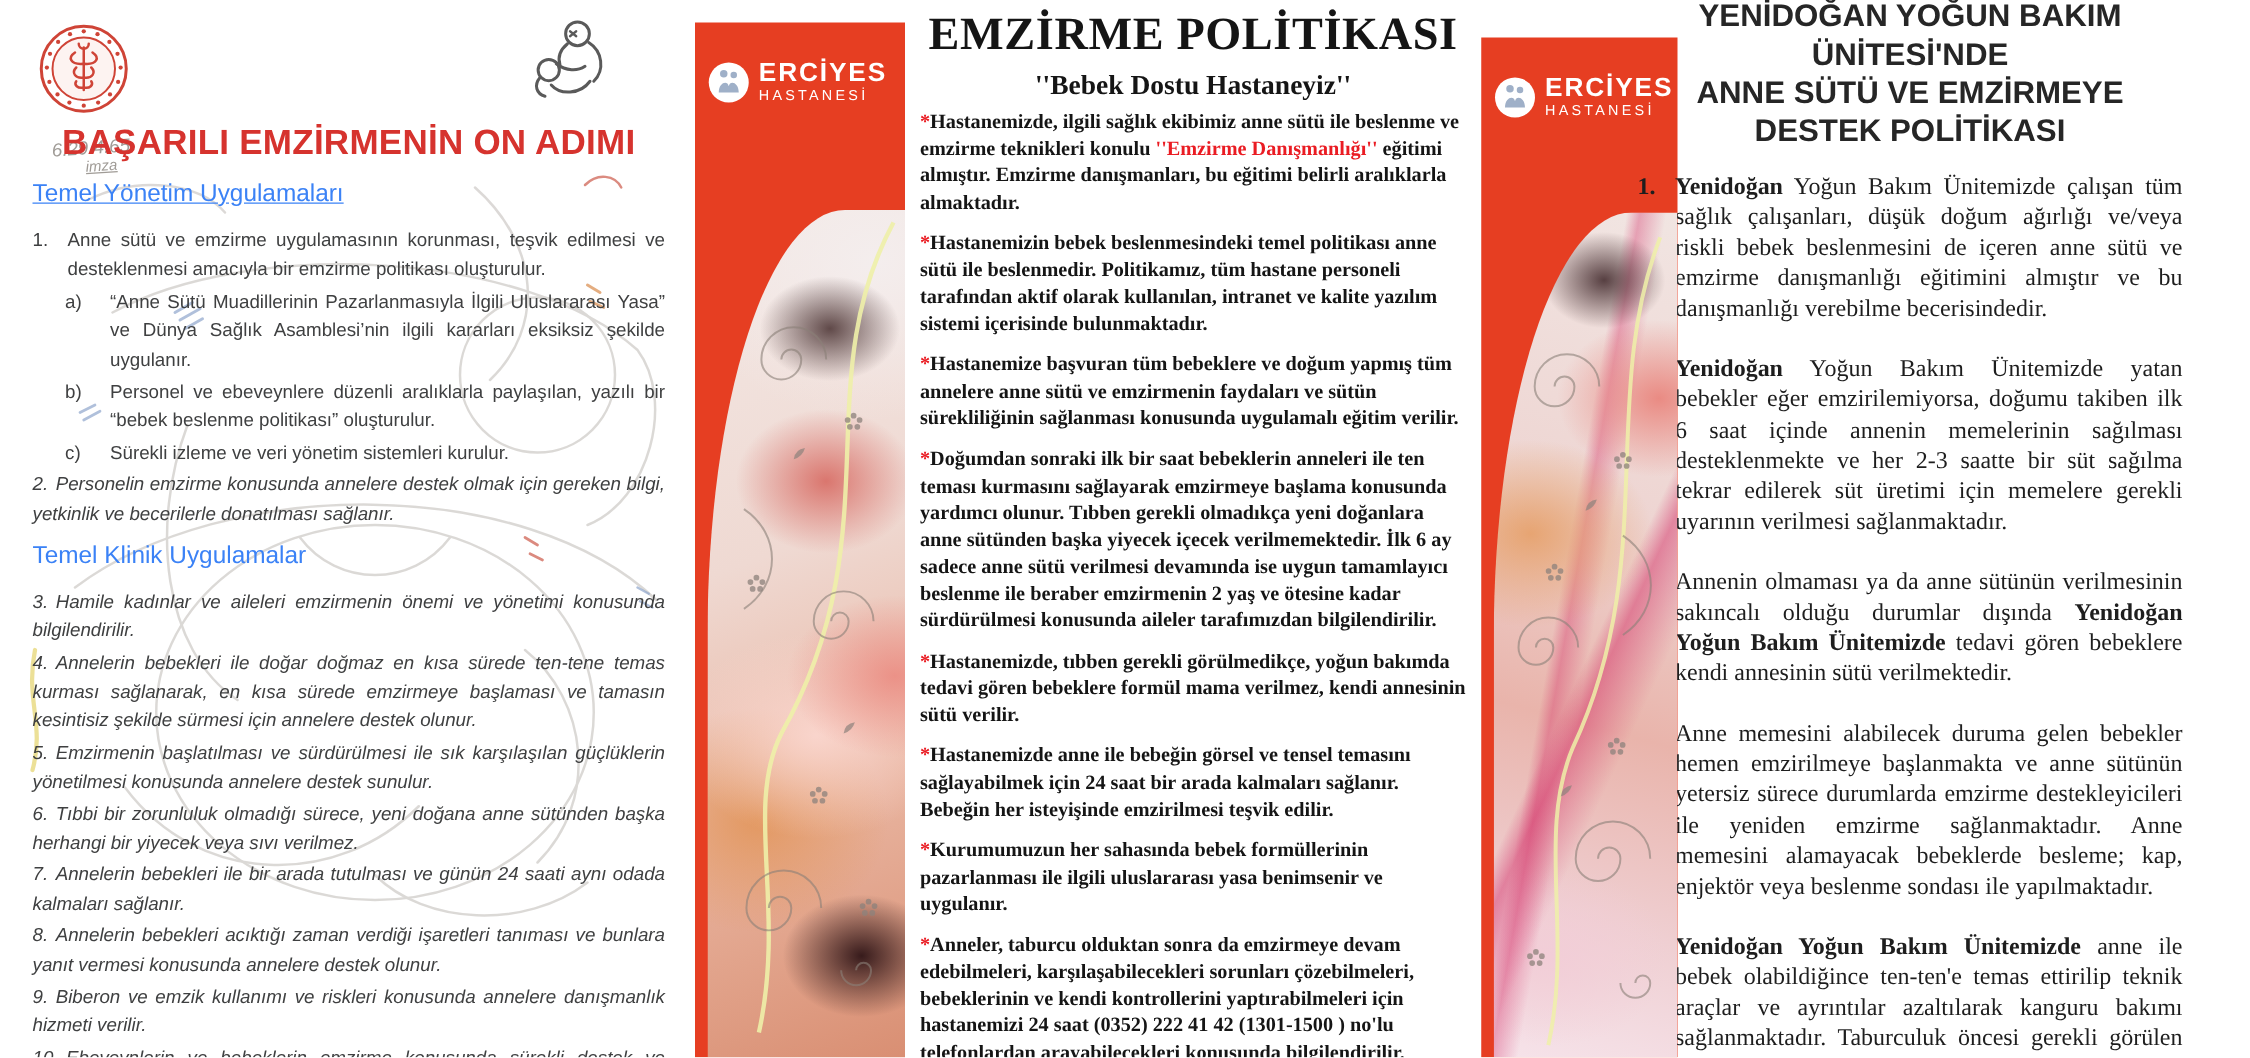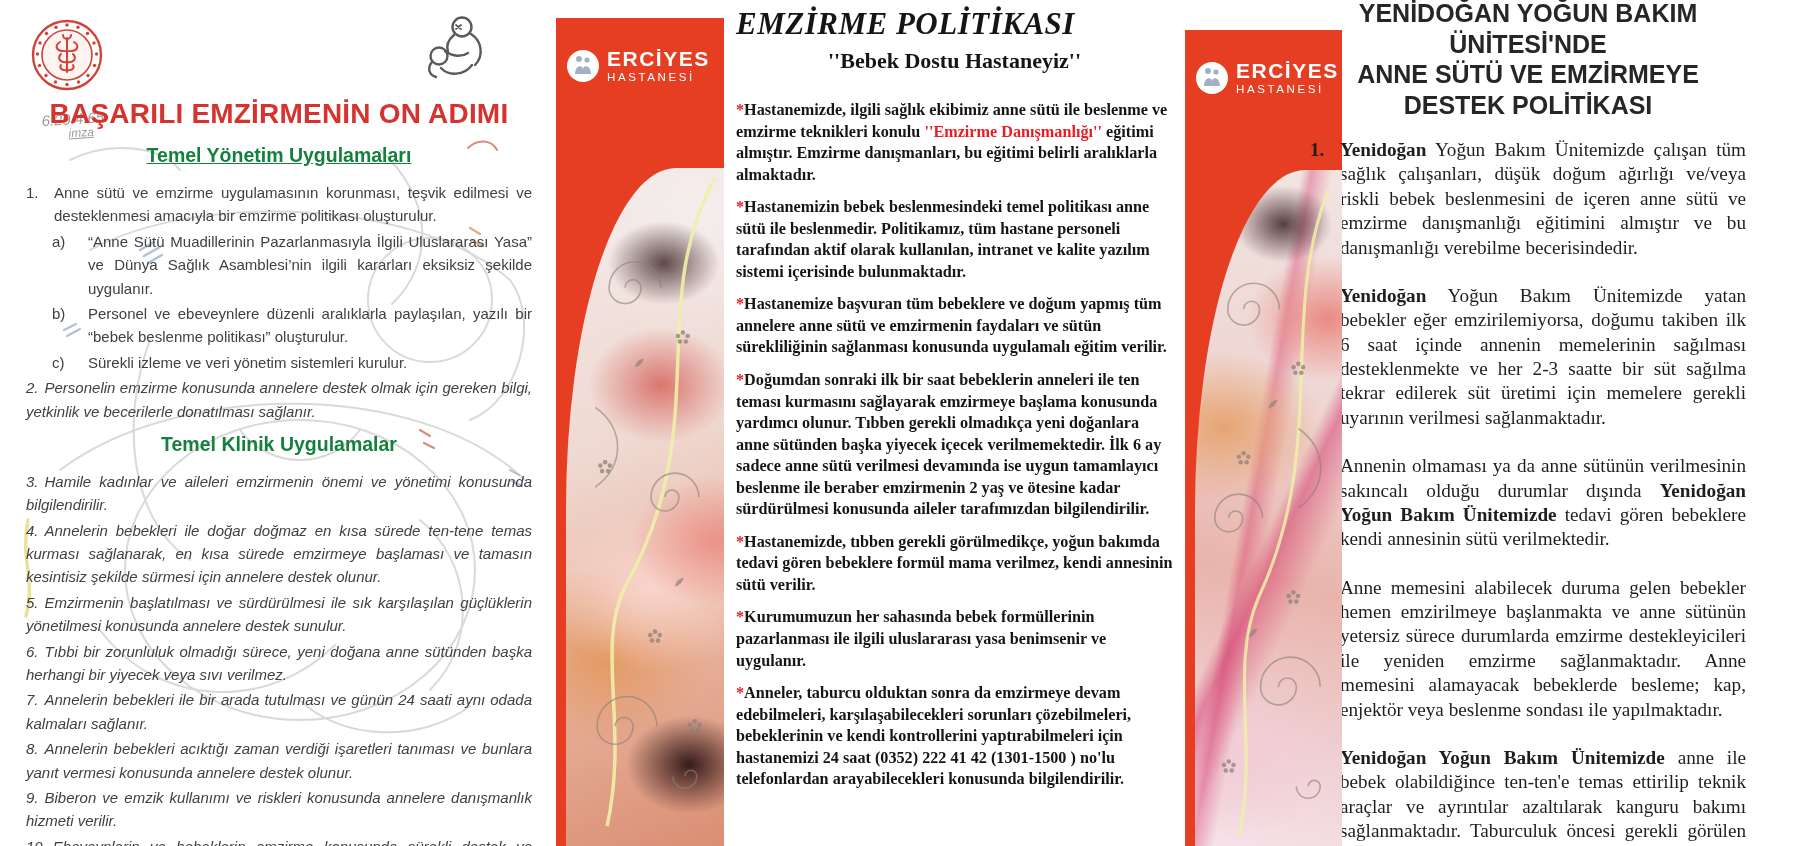--- a/index.html
+++ b/index.html
@@ -12,22 +12,22 @@
   .doodles{position:absolute;left:0;top:0;width:556px;height:846px;z-index:0;}
   .pl-content{position:relative;z-index:1;padding:14px 24px 0 26px;box-sizing:border-box;}
   .logo-min{position:absolute;left:30px;top:18px;width:74px;height:74px;z-index:2;}
   .logo-bf{position:absolute;right:58px;top:10px;width:84px;height:84px;z-index:2;}
   .handwriting{position:absolute;left:42px;top:112px;z-index:1;color:#8f8a84;
                font-style:italic;font-size:15px;line-height:14px;transform:rotate(-4deg);opacity:.85;}
   .handwriting span{display:block;}
   .handwriting .hw2{margin-left:26px;font-size:12px;text-decoration:underline;}
   .pl-title{margin:84px 0 14px 0;text-align:center;color:#d6332e;font-weight:bold;
             font-size:28px;letter-spacing:.2px;}
-  .pl-h2{color:#15803d;font-weight:bold;font-size:19.5px;margin:10px 0 14px 0;
-         text-decoration:underline;text-align:center;}
+  .pl-h2{color:#3b82f6;font-weight:normal;font-size:19.5px;margin:10px 0 14px 0;
+         text-decoration:underline;}
   .pl-h2.noline{}
   .pl-body{color:#3f4041;font-size:15px;line-height:1.56;text-align:justify;}
   .li{display:flex;margin:0 0 2px 0;}
   .li .num{flex:0 0 28px;}
   .li.sub{margin-left:26px;}
   .li.sub .num{flex:0 0 36px;}
   .pflush{margin:0 0 2px 0;font-style:italic;}
   .pflush .numi{margin-right:6px;}
 
   
@@ -60,22 +60,22 @@
       linear-gradient(115deg, rgba(0,0,0,0) 52%, rgba(209,35,96,.45) 56%, rgba(0,0,0,0) 66%),
       linear-gradient(100deg, rgba(0,0,0,0) 40%, rgba(209,35,96,.35) 44%, rgba(0,0,0,0) 52%),
       radial-gradient(120px 90px at 30% 88%, rgba(242,205,215,.95), rgba(242,205,215,0) 80%),
       linear-gradient(195deg,#f1e5e2 0%,#eed5d2 35%,#e9b4ab 60%,#efcfd2 82%,#f6e3ea 100%);}
   .flourish{position:absolute;left:0;top:0;width:100%;height:100%;}
 
   
   .panel-mid{position:absolute;left:724px;top:0;width:461px;height:846px;overflow:hidden;
              box-sizing:border-box;padding:4px 12px 0 12px;
              font-family:"Liberation Serif",serif;color:#151515;}
-  .pm-title{text-align:left;font-size:31px;font-weight:bold;margin:2px 0 6px 0;letter-spacing:.5px;font-style:italic;}
-  .pm-sub{text-align:center;font-size:22px;font-weight:bold;margin:4px 0 26px 0;}
+  .pm-title{text-align:center;font-size:37px;font-weight:bold;margin:2px 0 6px 0;letter-spacing:.5px;}
+  .pm-sub{text-align:center;font-size:22px;font-weight:bold;margin:4px 0 6px 0;}
   .mp{font-size:16.2px;font-weight:bold;line-height:1.33;margin:0 0 11px 0;}
   .ast{color:#ea1c23;}
   .redtxt{color:#ea1c23;}
 
   
   .panel-right{position:absolute;left:1296px;top:0;width:458px;height:846px;overflow:hidden;
                box-sizing:border-box;padding:0 8px 0 14px;}
   .rp-title{font-family:"Liberation Sans",sans-serif;font-weight:bold;color:#262626;
             font-size:25px;line-height:1.22;text-align:center;margin:-2px 0 18px 0;}
   .ri{display:flex;margin-bottom:24px;font-family:"Liberation Serif",serif;
@@ -256,20 +256,21 @@
     <p class="mp"><span class="ast">*</span><span>Hastanemizde,  ilgili sağlık ekibimiz anne sütü ile beslenme ve emzirme teknikleri konulu </span><span class="redtxt">''Emzirme Danışmanlığı''</span><span> eğitimi almıştır. Emzirme danışmanları, bu eğitimi belirli aralıklarla almaktadır.</span></p>
 
     <p class="mp"><span class="ast">*</span><span>Hastanemizin bebek beslenmesindeki temel politikası anne sütü ile beslenmedir. Politikamız, tüm hastane personeli tarafından aktif olarak kullanılan, intranet ve kalite yazılım sistemi içerisinde bulunmaktadır.</span></p>
 
     <p class="mp"><span class="ast">*</span><span>Hastanemize başvuran tüm bebeklere ve doğum yapmış tüm annelere anne sütü ve emzirmenin faydaları ve sütün sürekliliğinin sağlanması konusunda uygulamalı eğitim verilir.</span></p>
 
     <p class="mp"><span class="ast">*</span><span>Doğumdan sonraki ilk bir saat bebeklerin anneleri ile ten teması kurmasını sağlayarak emzirmeye başlama konusunda yardımcı olunur. Tıbben gerekli olmadıkça yeni doğanlara anne sütünden başka yiyecek içecek verilmemektedir. İlk 6 ay sadece anne sütü verilmesi devamında ise uygun tamamlayıcı beslenme ile beraber emzirmenin 2 yaş ve ötesine kadar sürdürülmesi konusunda aileler tarafımızdan bilgilendirilir.</span></p>
 
     <p class="mp"><span class="ast">*</span><span>Hastanemizde, tıbben gerekli görülmedikçe, yoğun bakımda tedavi gören bebeklere formül mama verilmez, kendi annesinin sütü verilir.</span></p>
 
+    <p class="mp"><span class="ast">*</span><span>Hastanemizde anne ile bebeğin görsel ve tensel temasını sağlayabilmek için 24 saat bir arada kalmaları sağlanır. Bebeğin her isteyişinde emzirilmesi teşvik edilir.</span></p>
 
     <p class="mp"><span class="ast">*</span><span>Kurumumuzun her sahasında bebek formüllerinin pazarlanması ile ilgili uluslararası yasa benimsenir ve uygulanır.</span></p>
 
     <p class="mp"><span class="ast">*</span><span>Anneler, taburcu olduktan sonra da emzirmeye devam edebilmeleri, karşılaşabilecekleri sorunları çözebilmeleri, bebeklerinin ve kendi kontrollerini yaptırabilmeleri için hastanemizi 24 saat (0352) 222 41 42 (1301-1500 ) no'lu telefonlardan arayabilecekleri konusunda bilgilendirilir.</span></p>
   </section>
 
   <aside class="strip s2">
     <div class="strip-logo">
       <svg class="elogo-circle" viewBox="0 0 34 34" width="34" height="34">
         <circle cx="17" cy="17" r="16" fill="#ffffff"></circle>

